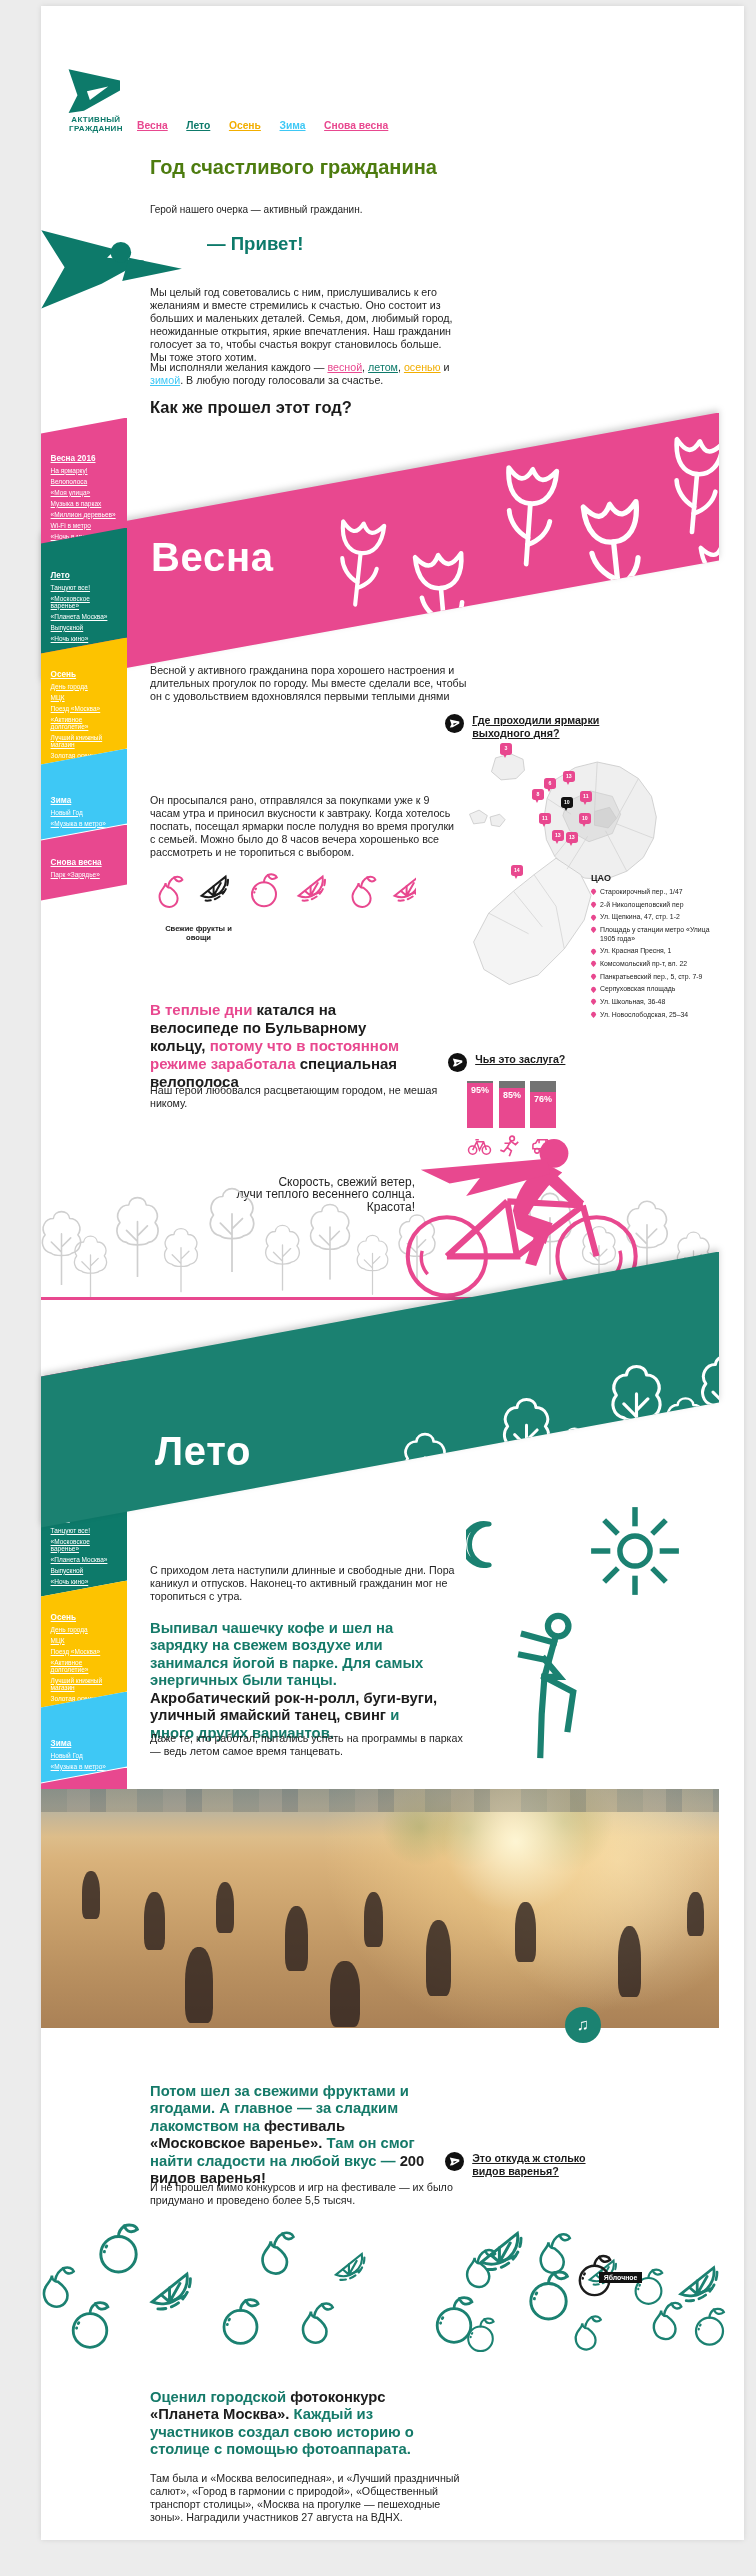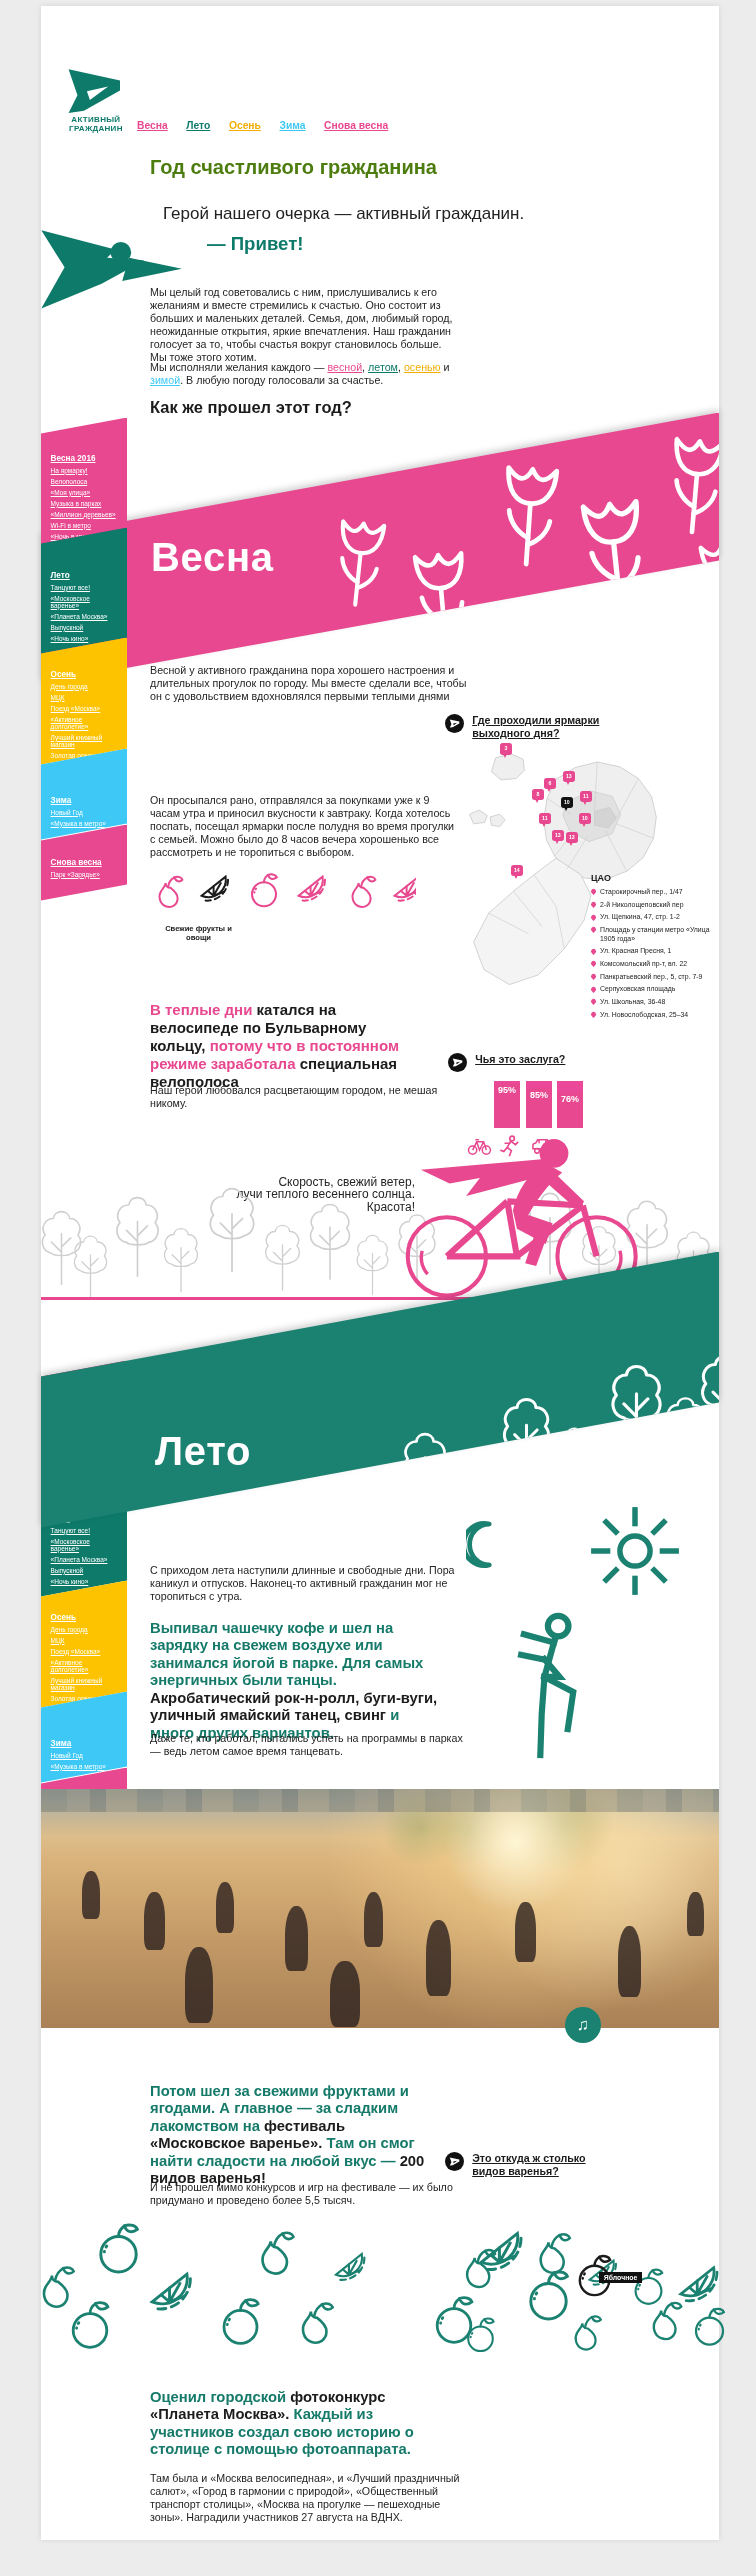--- a/index.html
+++ b/index.html
@@ -6,32 +6,32 @@
   body{
     background:#ececec;
     width:756px;height:2576px;
     position:relative;
     font-family:"Liberation Sans", sans-serif;
     color:#222;
     overflow:hidden;
   }
   .page{
     position:absolute;left:41px;top:5.5px;width:678px;height:2534px;
-    background:#ffffff;box-shadow:0 0 5.5px rgba(0,0,0,.10);
+    background:#ffffff;box-shadow:0 0 5.5px rgba(0,0,0,.10);padding-left:25px;
   }
   .abs{position:absolute;}
 
   
   .logo-mark svg{display:block;}
   .logo-text{font-size:8px;font-weight:bold;color:#0d7a6a;text-align:center;line-height:9px;letter-spacing:0.3px;}
   .nav{display:flex;gap:18.6px;font-size:10.3px;font-weight:bold;}
   .nav a{text-decoration:underline;cursor:pointer;}
 
   .h1{font-size:20px;font-weight:800;color:#4d7c0f;}
-  .subtitle{font-size:17px;color:#222;margin-left:13px;}
+  .subtitle{font-size:10px;color:#222;}
   .greeting{font-size:18.6px;font-weight:bold;color:#0d7a6a;}
   .para{font-size:10.7px;line-height:13px;color:#242424;}
   .question{font-size:16.5px;font-weight:800;color:#1b1b1b;}
 
   
   .band-wrap{filter:drop-shadow(0 -2.7px 3.4px rgba(0,0,0,.18));}
   .band{position:absolute;left:0;width:678px;overflow:hidden;}
   .band-label{position:absolute;color:#fff;font-size:40px;font-weight:800;letter-spacing:0.7px;}
 
   
@@ -55,21 +55,21 @@
        font-size:5.2px;font-weight:bold;text-align:center;line-height:11.7px;}
   .pin:after{content:"";position:absolute;left:3.1px;top:10.3px;border:2.7px solid transparent;border-top:4.1px solid #e8488f;}
   .pin.dark{background:#111;} .pin.dark:after{border-top-color:#111;}
 
   .cao-title{font-size:9px;font-weight:bold;color:#1b1b1b;margin-bottom:5.5px;}
   .cao-item{font-size:6.9px;line-height:8.6px;color:#222;margin-bottom:4.1px;padding-left:9px;position:relative;width:124px;}
   .cao-item:before{content:"";position:absolute;left:0;top:1.4px;width:4.8px;height:4.8px;border-radius:50% 50% 50% 0;
        transform:rotate(-45deg);background:#e8488f;}
 
   
-  .bar{position:absolute;width:26px;background:#ec4899;margin-left:27px;}
+  .bar{position:absolute;width:26px;background:#737373;}
   .bar .fill{position:absolute;left:0;bottom:0;width:100%;background:#e8488f;}
   .bar .lbl{position:absolute;left:0;width:100%;text-align:center;color:#fff;font-size:9px;font-weight:bold;}
 
   .caption-r{font-size:12px;line-height:12.7px;text-align:right;color:#242424;}
   .fruits-caption{font-size:7.6px;font-weight:bold;text-align:center;line-height:9px;color:#1b1b1b;}
 
   
   .photo{
     width:678px;height:239px;position:absolute;left:0;
     background:

